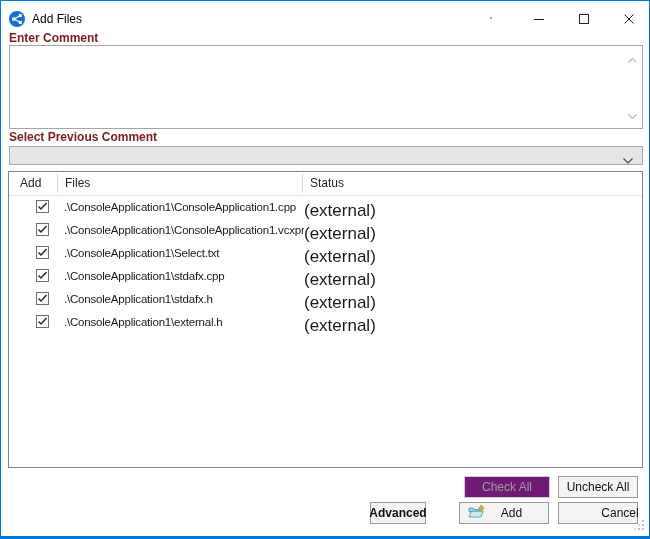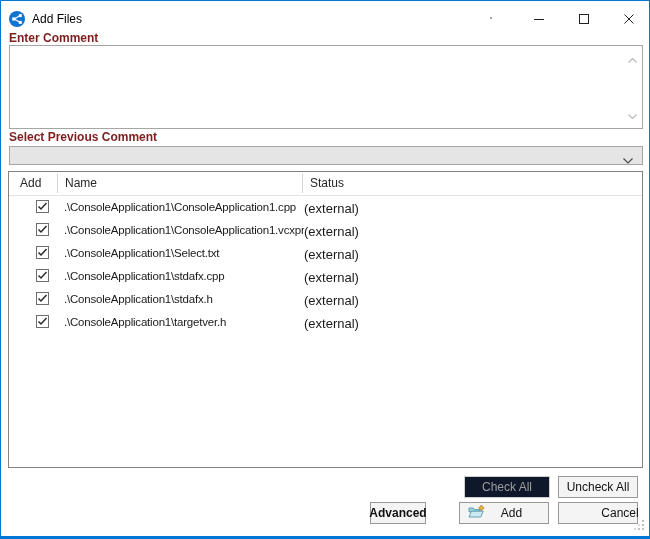--- a/index.html
+++ b/index.html
@@ -33,25 +33,25 @@
   .lv-header{position:absolute;left:0;top:0;right:0;height:23px;background:#fff;border-bottom:1px solid #e3e3e3;}
   .lv-header .col{position:absolute;top:4px;color:#262626;font-size:12px;}
   .col-add{left:11px}.col-name{left:56px}.col-status{left:301px}
   .hsep{position:absolute;top:2px;height:19px;width:1px;background:#d4d4d4;}
   .sep1{left:48px}.sep2{left:293px}
   .lv-body{position:absolute;left:0;top:24px;right:0;bottom:0;overflow:hidden;}
   .lv-row{position:relative;height:23px;}
   .cb{position:absolute;left:27px;top:4px;width:13px;height:13px;background:#fff;border:1px solid #6e6e6e;
     box-sizing:border-box;display:flex;align-items:center;justify-content:center;}
   .cell-name{position:absolute;left:55px;top:5px;white-space:nowrap;font-size:11.5px;letter-spacing:-0.2px;color:#1a1a1a;}
-  .cell-status{position:absolute;left:295px;top:5px;white-space:nowrap;font-size:13px;color:#1a1a1a;background:#fff;padding-right:4px;}
+  .cell-status{position:absolute;left:295px;top:5px;white-space:nowrap;font-size:17px;color:#1a1a1a;background:#fff;padding-right:4px;}
   
   .btn{position:absolute;height:22px;background:#f4f4f4;border:1px solid #999999;box-sizing:border-box;
     display:flex;align-items:center;justify-content:center;font-size:12px;color:#111;cursor:default;}
-  .btn-checkall{left:463px;top:475px;width:86px;background:#0f172a;border-color:#cfcfcf;color:#9d9d9d;}
+  .btn-checkall{left:463px;top:475px;width:86px;background:#701a75;border-color:#cfcfcf;color:#9d9d9d;}
   .btn-uncheckall{left:557px;top:475px;width:80px;}
   .btn-advanced{left:369px;top:501px;width:56px;font-weight:bold;}
   .btn-add{left:458px;top:501px;width:90px;justify-content:flex-start;}
   .btn-add .folder{margin-left:8px;}
   .btn-add .lbl{flex:1;text-align:center;margin-right:10px;}
   .btn-cancel{left:557px;top:501px;width:80px;padding-left:44px;}
   .grip{position:absolute;right:4px;bottom:2px;opacity:0.7;}
 </style>
 </head>
 <body>
@@ -111,21 +111,21 @@
       <svg width="10" height="6" viewBox="0 0 10 6">
           <polyline points="0.5,0.5 5,5 9.5,0.5" fill="none" stroke="#4a4a4a" stroke-width="1.2"></polyline>
         </svg>
     </span>
   </div>
 
   <div class="listview">
     <div class="lv-header">
       <div class="col col-add">Add</div>
       <div class="hsep sep1"></div>
-      <div class="col col-name">Name</div>
+      <div class="col col-name">Files</div>
       <div class="hsep sep2"></div>
       <div class="col col-status">Status</div>
     </div>
     <div class="lv-body" id="rows">
   <div class="lv-row">
     <span class="cb">
       <svg width="11" height="11" viewBox="0 0 11 11">
               <polyline points="1.5,5.5 4,8 9.5,2" fill="none" stroke="#2b2b2b" stroke-width="1.5"></polyline>
             </svg>
     </span>
@@ -172,21 +172,21 @@
     <span class="cell-name">.\ConsoleApplication1\stdafx.h</span>
     <span class="cell-status">(external)</span>
   </div>
 
   <div class="lv-row">
     <span class="cb">
       <svg width="11" height="11" viewBox="0 0 11 11">
               <polyline points="1.5,5.5 4,8 9.5,2" fill="none" stroke="#2b2b2b" stroke-width="1.5"></polyline>
             </svg>
     </span>
-    <span class="cell-name">.\ConsoleApplication1\targetver.h</span>
+    <span class="cell-name">.\ConsoleApplication1\external.h</span>
     <span class="cell-status">(external)</span>
   </div>
 </div>
   </div>
 
   <div class="btn btn-checkall">Check All</div>
   <div class="btn btn-uncheckall">Uncheck All</div>
   <div class="btn btn-advanced">Advanced</div>
   <div class="btn btn-add">
     <span class="folder">

